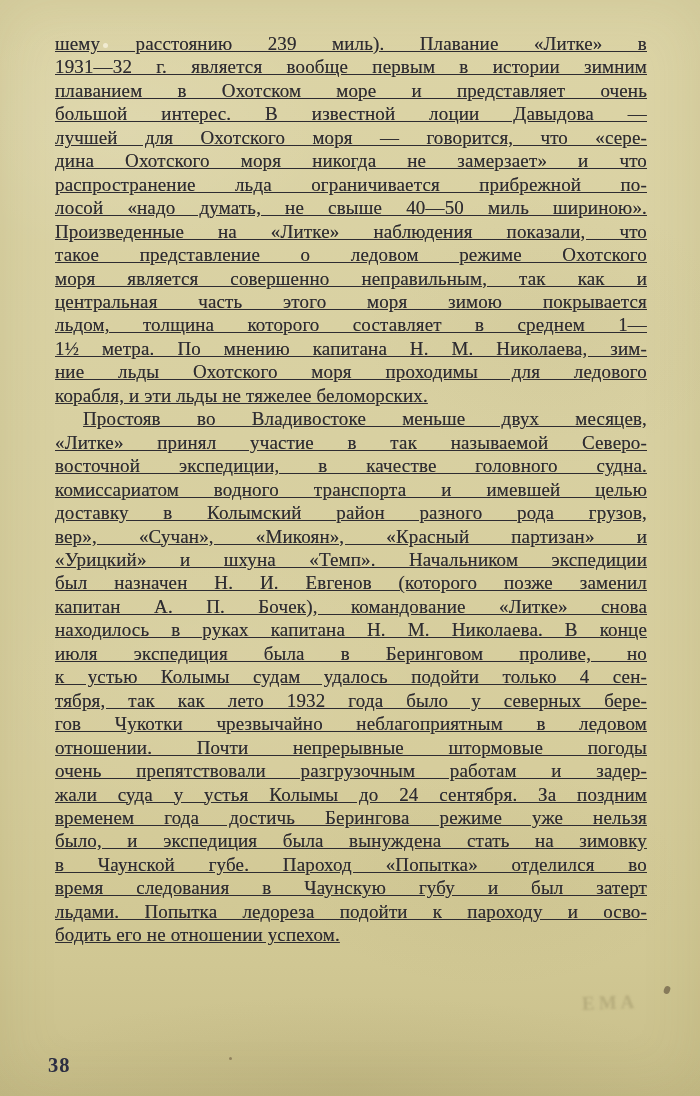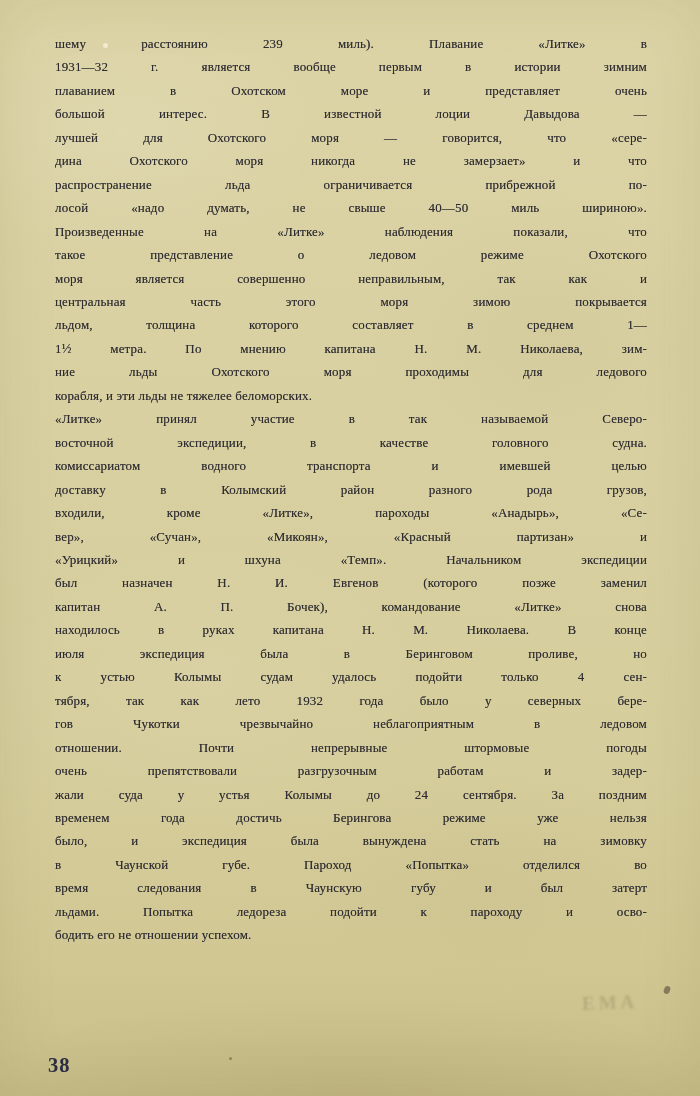--- a/index.html
+++ b/index.html
@@ -34,24 +34,25 @@
       radial-gradient(ellipse 280px 160px at 70% 80%, rgba(140,128,80,0.06), rgba(140,128,80,0) 70%),
       radial-gradient(ellipse 500px 120px at 50% 99%, rgba(120,108,62,0.10), rgba(120,108,62,0) 75%);
     box-shadow: inset 0 0 60px rgba(120,110,60,0.14);
   }
   .text-block {
     position: absolute;
     left: 55px;
     top: 32px;
     width: 592px;
     color: var(--ink, #2e2c31);
-    font-size: 13px;
+    font-size: 19px;
     line-height: 23.45px;
     letter-spacing: 0.15px;
     text-shadow: 0 0 0.5px rgba(46,44,49,0.55);
+    text-decoration: underline;
   }
   .paragraph { margin: 0; }
   .line {
     text-align: justify;
     text-align-last: justify;
     -moz-text-align-last: justify;
   }
   .line.last {
     text-align-last: left;
     -moz-text-align-last: left;
@@ -120,25 +121,25 @@
       <div class="line">Произведенные на «Литке» наблюдения показали, что</div>
       <div class="line">такое представление о ледовом режиме Охотского</div>
       <div class="line">моря является совершенно неправильным, так как и</div>
       <div class="line">центральная часть этого моря зимою покрывается</div>
       <div class="line">льдом, толщина которого составляет в среднем 1—</div>
       <div class="line">1½ метра. По мнению капитана Н. М. Николаева, зим-</div>
       <div class="line">ние льды Охотского моря проходимы для ледового</div>
       <div class="line last">корабля, и эти льды не тяжелее беломорских.</div>
     </div>
     <div class="paragraph">
+      <div class="line indent">Простояв во Владивостоке меньше двух месяцев,</div>
       <div class="line">«Литке» принял участие в так называемой Северо-</div>
       <div class="line">восточной экспедиции, в качестве головного судна.</div>
       <div class="line">комиссариатом водного транспорта и имевшей целью</div>
       <div class="line">доставку в Колымский район разного рода грузов,</div>
-      <div class="line">входили, кроме «Литке», пароходы «Анадырь», «Се-</div>
       <div class="line">вер», «Сучан», «Микоян», «Красный партизан» и</div>
       <div class="line">«Урицкий» и шхуна «Темп». Начальником экспедиции</div>
       <div class="line">был назначен Н. И. Евгенов (которого позже заменил</div>
       <div class="line">капитан А. П. Бочек), командование «Литке» снова</div>
       <div class="line">находилось в руках капитана Н. М. Николаева. В конце</div>
       <div class="line">июля экспедиция была в Беринговом проливе, но</div>
       <div class="line">к устью Колымы судам удалось подойти только 4 сен-</div>
       <div class="line">тября, так как лето 1932 года было у северных бере-</div>
       <div class="line">гов Чукотки чрезвычайно неблагоприятным в ледовом</div>
       <div class="line">отношении. Почти непрерывные штормовые погоды</div>

